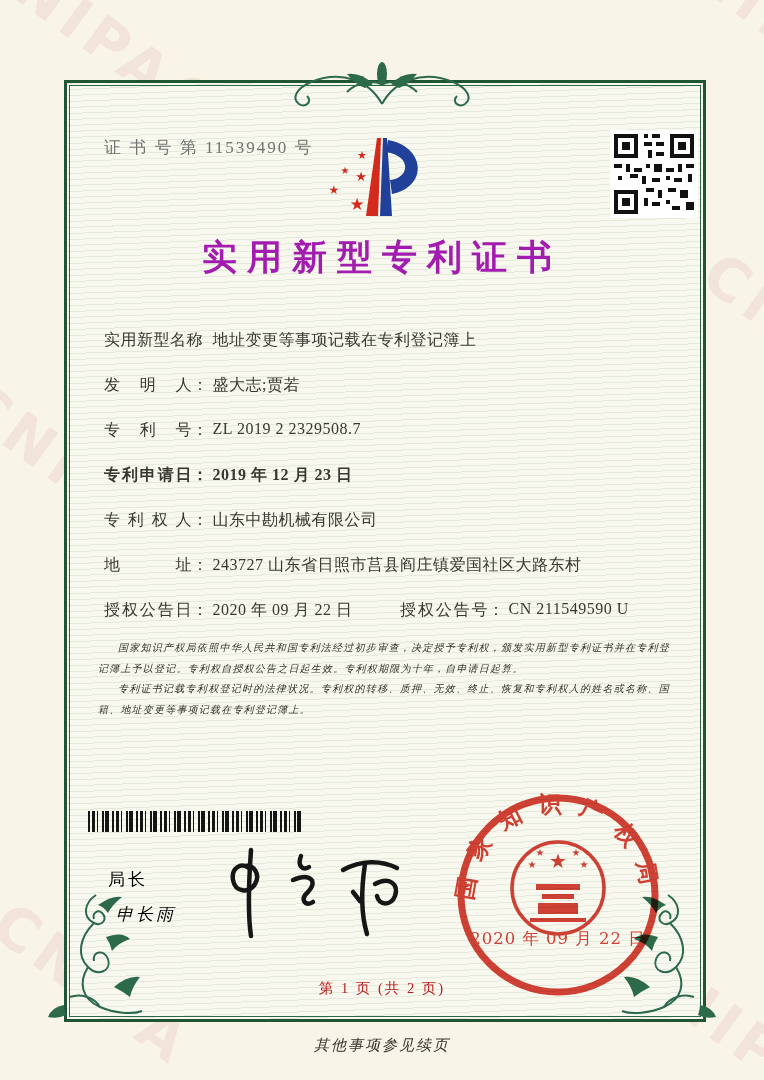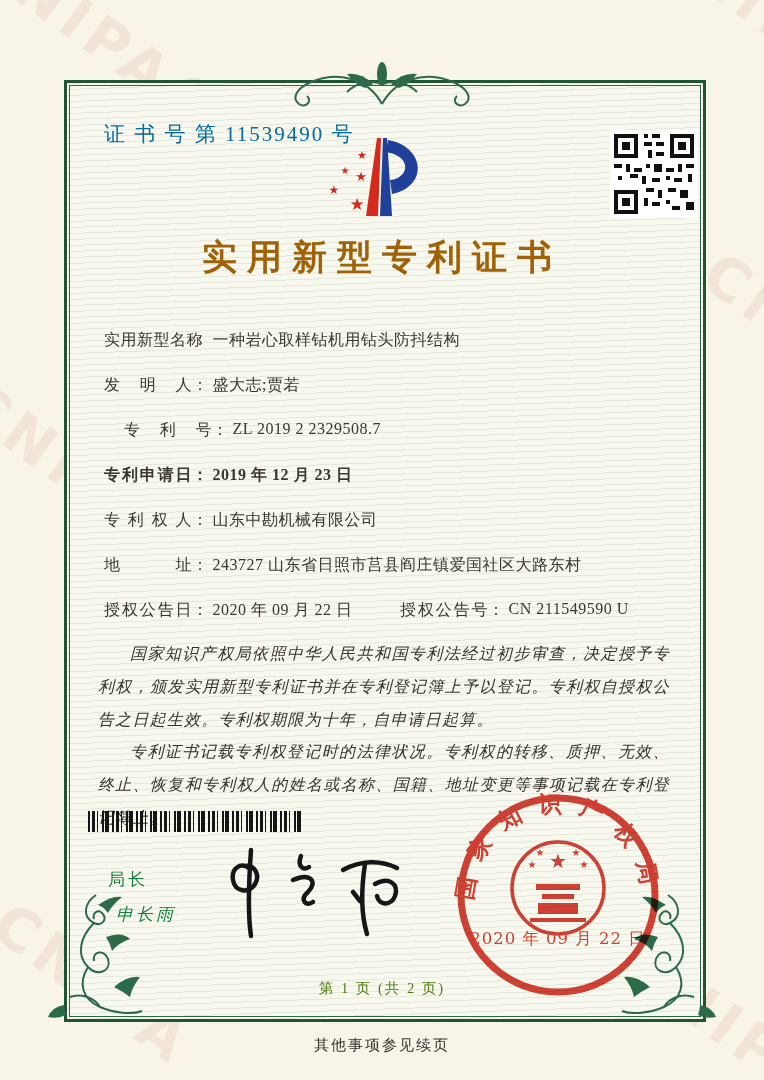--- a/index.html
+++ b/index.html
@@ -14,47 +14,47 @@
   
   .frame{position:absolute;left:64px;top:80px;width:636px;height:936px;border:3px solid #1f5434;
          background:
            repeating-linear-gradient(178deg, rgba(145,175,148,0.20) 0 1px, rgba(0,0,0,0) 1px 6px),
            #f8f8ee;}
   .frame-inner{position:absolute;inset:2px;border:1px solid #2a6647;}
 
   .abs{position:absolute;}
 
   
-  .certno{left:104px;top:120px;font-size:21px;letter-spacing:2px;color:#0369a1;}
-  .title{left:0;top:234px;width:764px;text-align:center;font-size:35px;font-weight:700;letter-spacing:10px;color:#a16207;}
+  .certno{left:104px;top:136px;font-size:17px;letter-spacing:2px;color:#737373;}
+  .title{left:0;top:234px;width:764px;text-align:center;font-size:35px;font-weight:700;letter-spacing:10px;color:#a21caf;}
 
   
   .frow{left:104px;font-size:16px;color:#3a3732;letter-spacing:0.5px;white-space:nowrap;}
   .flabel{display:inline-block;width:88px;text-align:justify;text-align-last:justify;vertical-align:top;}
   .fcolon{display:inline-block;vertical-align:top;}
   .fvalue{display:inline-block;vertical-align:top;margin-left:4px;}
   .pair2{position:absolute;left:296px;top:0;white-space:nowrap;}
 
   
   .bodytext{left:98px;top:638px;width:572px;font-family:"DejaVu Serif",serif;font-style:italic;
-            font-size:16px;line-height:2.05;letter-spacing:1.2px;color:#35322c;text-align:justify;}
+            font-size:10px;line-height:2.05;letter-spacing:1.2px;color:#35322c;text-align:justify;}
   .bodytext p{margin:0;text-indent:2em;}
 
   
   .barcode{left:88px;top:811px;width:216px;height:21px;
     background:repeating-linear-gradient(90deg,#151515 0 2px,transparent 2px 4px,#151515 4px 7px,transparent 7px 9px,#151515 9px 10px,transparent 10px 14px,#151515 14px 16px,transparent 16px 17px,#151515 17px 21px,transparent 21px 24px);}
 
   
-  .officer{font-family:"Liberation Sans","DejaVu Sans",sans-serif;font-size:17px;letter-spacing:3px;color:#15803d;}
+  .officer{font-family:"Liberation Sans","DejaVu Sans",sans-serif;font-size:17px;letter-spacing:3px;color:#000000;}
   .officer.t{left:108px;top:868px;}
   .officer.n{left:116px;top:903px;font-style:italic;}
 
   
-  .pageno{left:0;top:979px;width:764px;text-align:center;font-size:14.5px;letter-spacing:2px;color:#4d7c0f;}
-  .contnote{left:0;top:1036px;width:764px;text-align:center;font-family:"DejaVu Serif",serif;
+  .pageno{left:0;top:979px;width:764px;text-align:center;font-size:14.5px;letter-spacing:2px;color:#b91c1c;}
+  .contnote{left:0;top:1036px;width:764px;text-align:center;font-family:"DejaVu Serif",serif;font-style:italic;
             font-size:15px;letter-spacing:2px;color:#35322c;}
 
   .seal-wrap{left:452px;top:792px;width:212px;height:212px;mix-blend-mode:multiply;}
   svg{display:block;}
 </style>
 </head>
 <body>
 
 <div id="page">
 
@@ -174,26 +174,26 @@
     <g fill="#111111">
         <rect x="12" y="12" width="8" height="8"></rect>
         <rect x="68" y="12" width="8" height="8"></rect>
         <rect x="12" y="68" width="8" height="8"></rect>
       </g>
   </svg>
 
   <div class="abs title">实用新型专利证书</div>
 
   <div class="abs frow" style="top:330px;">
-    <span class="flabel">实用新型名称</span><span class="fcolon">：</span><span class="fvalue">一种岩心取样钻机用钻头防抖结构</span>
+    <span class="flabel">实用新型名称</span><span class="fcolon">：</span><span class="fvalue">地址变更等事项记载在专利登记簿上</span>
   </div>
   <div class="abs frow" style="top:375px;text-decoration:underline;">
     <span class="flabel">发明人</span><span class="fcolon">：</span><span class="fvalue">盛大志;贾若</span>
   </div>
-  <div class="abs frow" style="top:420px;margin-left:20px;">
+  <div class="abs frow" style="top:420px;">
     <span class="flabel">专利号</span><span class="fcolon">：</span><span class="fvalue">ZL 2019 2 2329508.7</span>
   </div>
   <div class="abs frow" style="top:465px;font-weight:bold;">
     <span class="flabel">专利申请日</span><span class="fcolon">：</span><span class="fvalue">2019 年 12 月 23 日</span>
   </div>
   <div class="abs frow" style="top:510px;">
     <span class="flabel">专利权人</span><span class="fcolon">：</span><span class="fvalue">山东中勘机械有限公司</span>
   </div>
   <div class="abs frow" style="top:555px;">
     <span class="flabel">地址</span><span class="fcolon">：</span><span class="fvalue">243727 山东省日照市莒县阎庄镇爱国社区大路东村</span>

